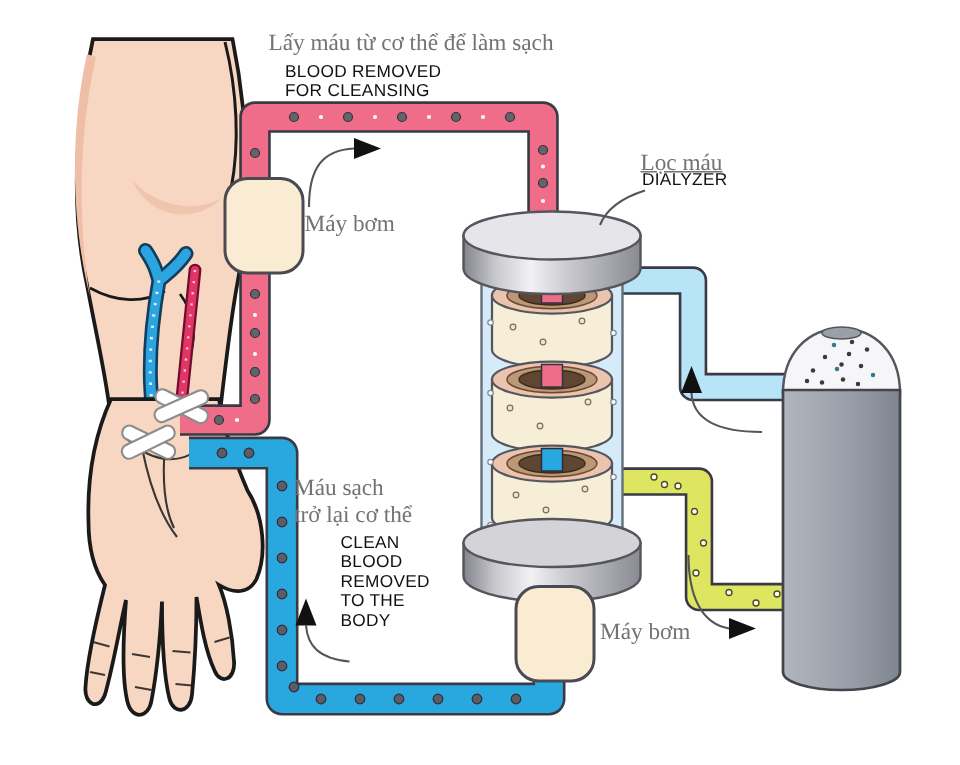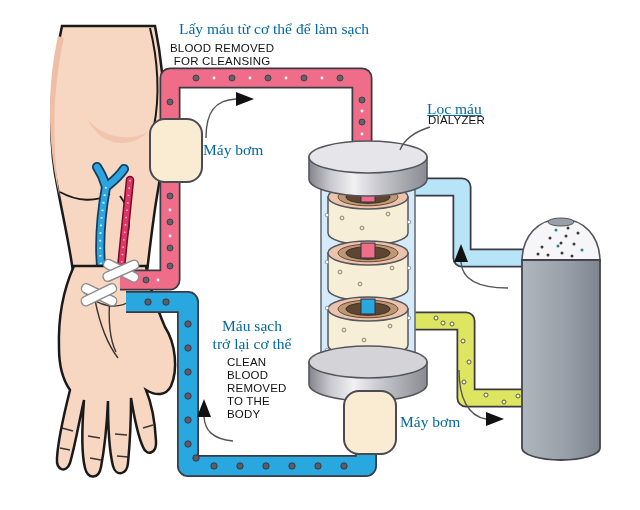--- a/index.html
+++ b/index.html
@@ -1,20 +1,20 @@
 <!DOCTYPE html>
 <html><head>
 <meta charset="utf-8">
 <style>
   html,body{margin:0;padding:0;background:#fff;}
   #stage{position:relative;width:640px;height:510px;background:#ffffff;overflow:hidden;
          font-family:"Liberation Sans","DejaVu Sans",sans-serif;}
   #diagram-svg{position:absolute;left:0;top:0;}
   .lbl{position:absolute;white-space:pre-line;}
-  .vn{color:#0369a1;font-family:"Liberation Serif","DejaVu Serif",serif;font-size:15.5px;line-height:18px;}
+  .vn{color:#737373;font-family:"Liberation Serif","DejaVu Serif",serif;font-size:15.5px;line-height:18px;}
   .en{color:#111;font-family:"Liberation Sans","DejaVu Sans",sans-serif;font-size:11.5px;line-height:13px;letter-spacing:.2px;}
   .tube-outline{fill:none;stroke:#3a3a44;stroke-linejoin:round;stroke-linecap:butt;}
   .tube-fill{fill:none;stroke-linejoin:round;stroke-linecap:butt;}
   .thinline{fill:none;stroke:#555;stroke-width:1.4;}
 </style>
 </head>
 <body>
 
 <div id="stage">
 
@@ -243,29 +243,29 @@
     <polygon points="197,417 211,417 204,399" fill="#111"></polygon>
   </g>
   <g>
     <path class="thinline" d="M459,370 C459,398 468,416 486,419"></path>
     <polygon points="486,412 486,426 504,419" fill="#111"></polygon>
   </g>
   <path class="thinline" d="M430,127 C414,132 404,140 400,150"></path>
 </svg>
 
   <div class="lbl vn" style="left:179px;top:20px;">Lấy máu từ cơ thể để làm sạch</div>
-  <div class="lbl en" style="left:170px;top:42px;text-align:center;">BLOOD REMOVED
+  <div class="lbl en" style="left:190px;top:42px;">BLOOD REMOVED
 FOR CLEANSING</div>
 
   <div class="lbl vn" style="left:427px;top:100px;text-decoration:underline;">Lọc máu</div>
   <div class="lbl en" style="left:428px;top:114px;">DIALYZER</div>
 
   <div class="lbl vn" style="left:203px;top:141px;">Máy bơm</div>
 
-  <div class="lbl vn" style="left:196px;top:317px;width:112px;text-align:center;">Máu sạch
+  <div class="lbl vn" style="left:196px;top:317px;width:112px;text-align:left;">Máu sạch
 trở lại cơ thể</div>
   <div class="lbl en" style="left:227px;top:356px;">CLEAN
 BLOOD
 REMOVED
 TO THE
 BODY</div>
 
   <div class="lbl vn" style="left:400px;top:413px;">Máy bơm</div>
 </div>
 

